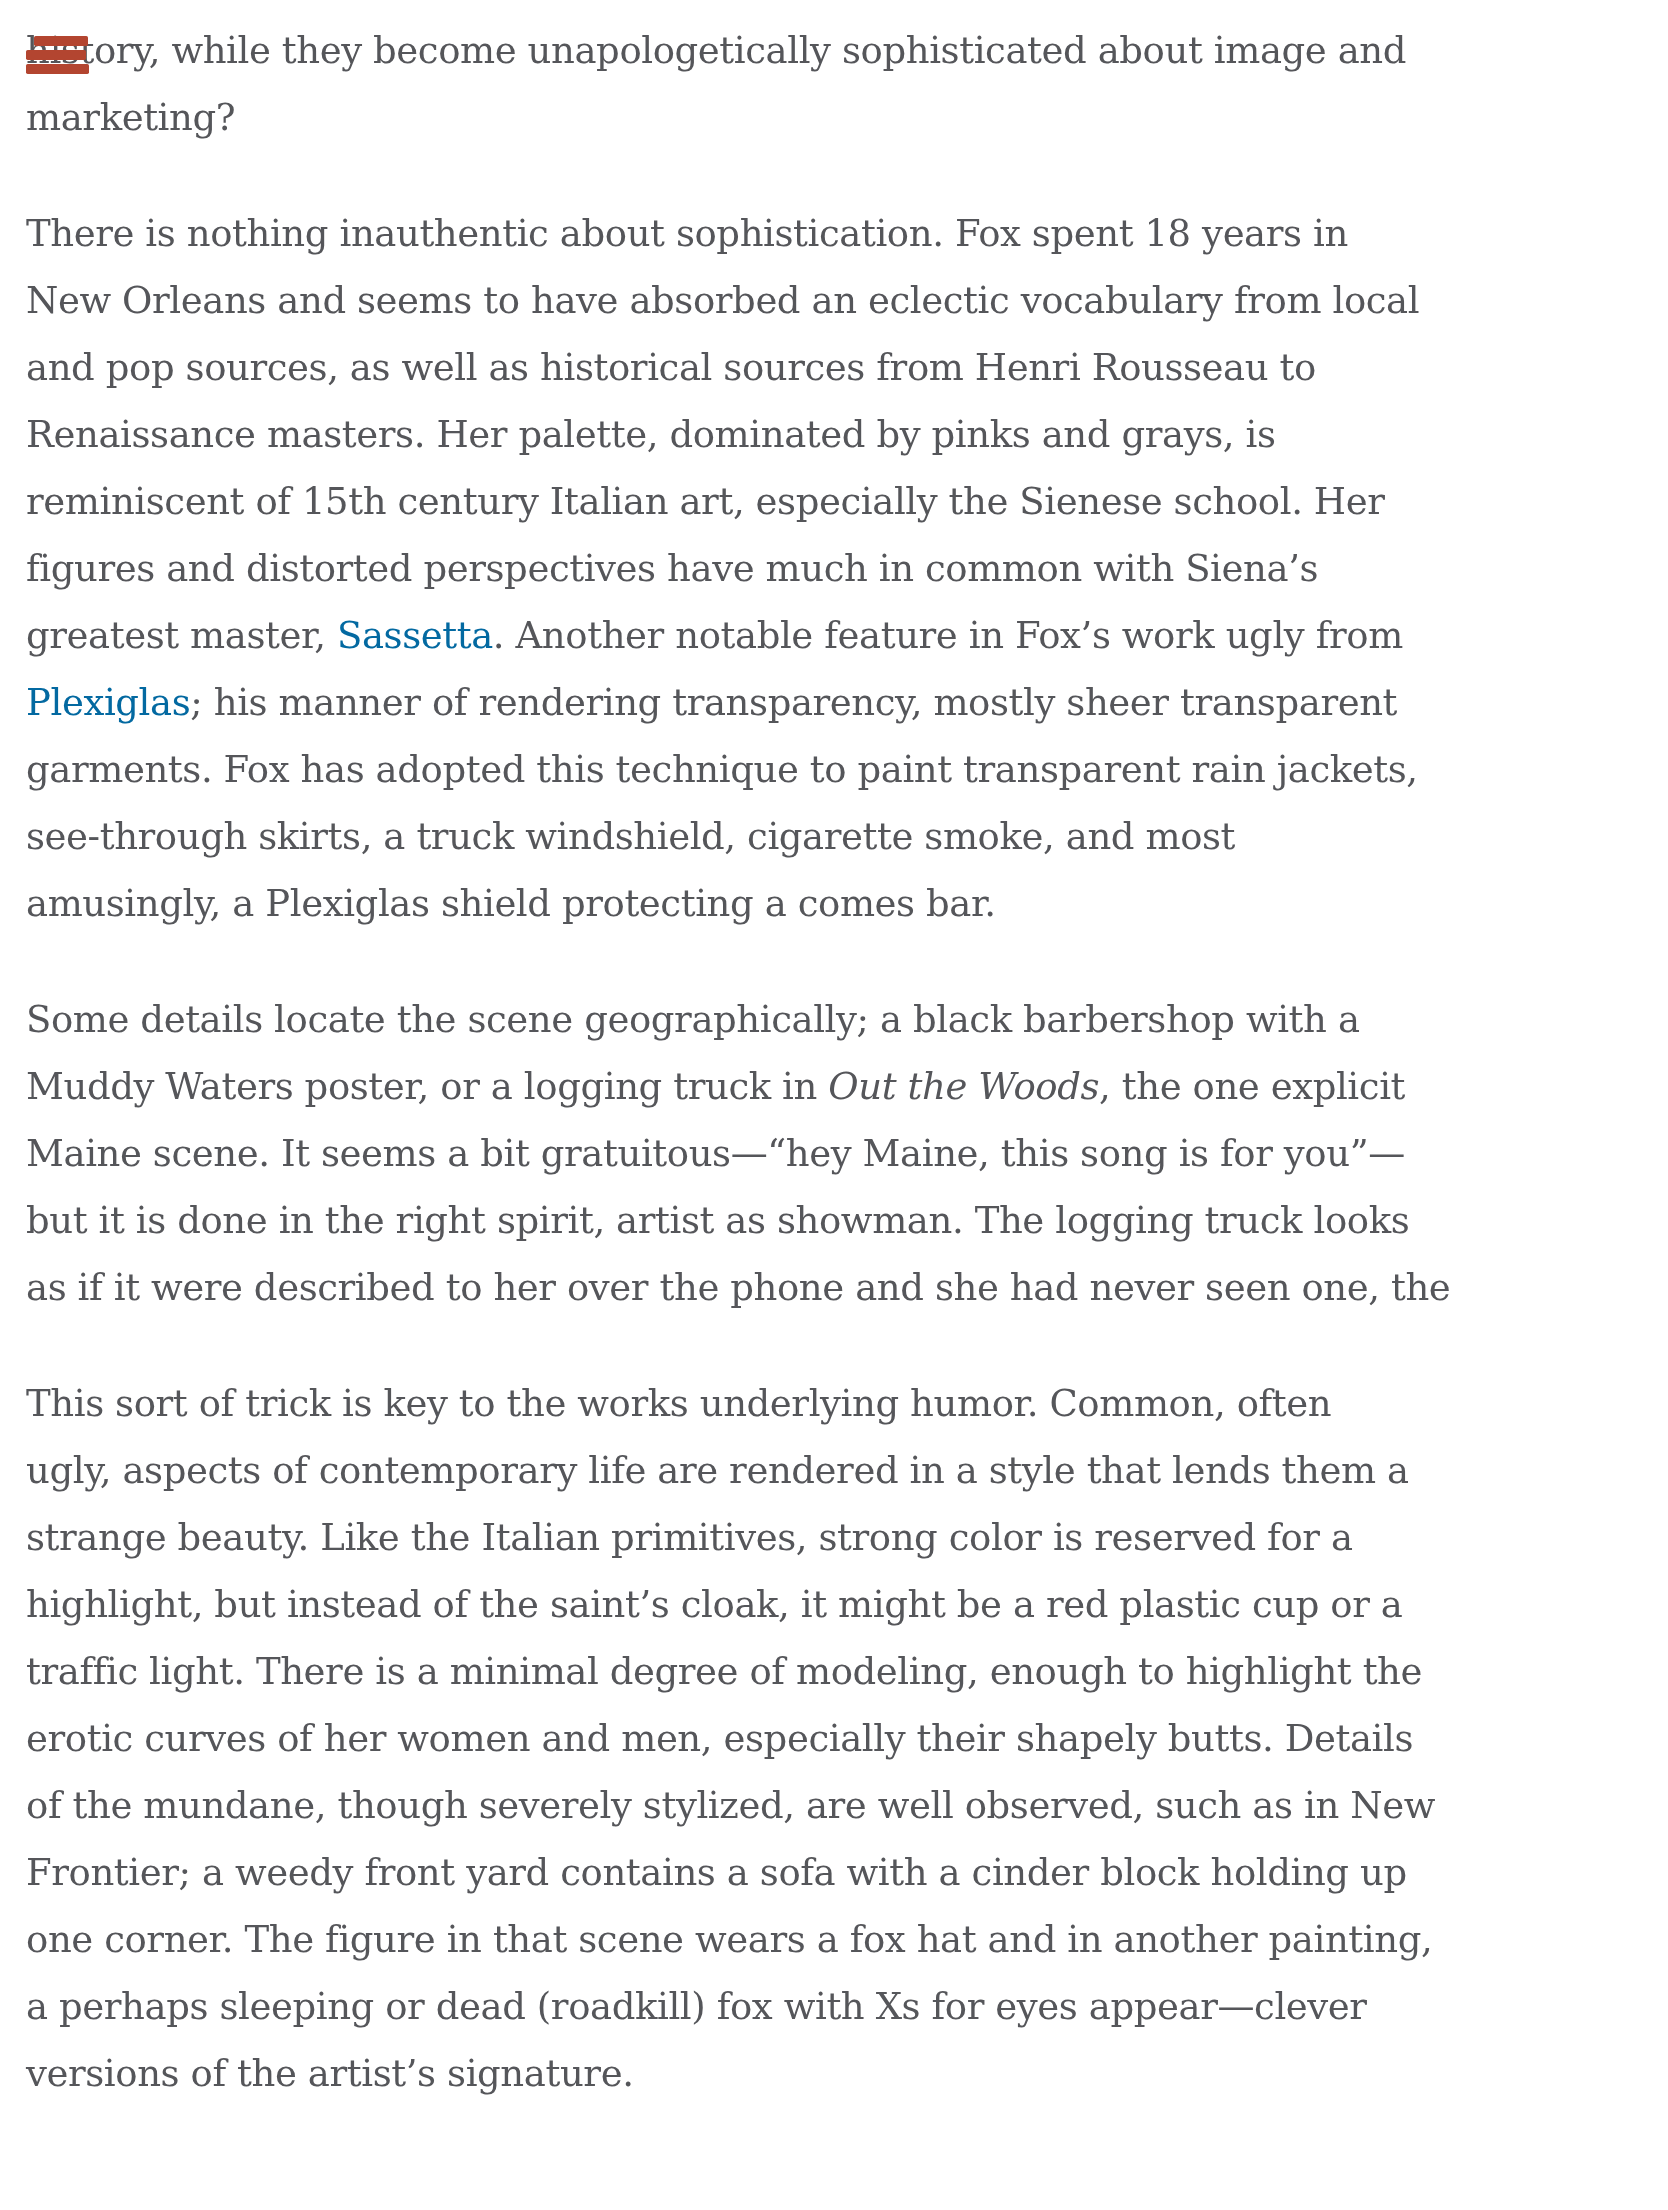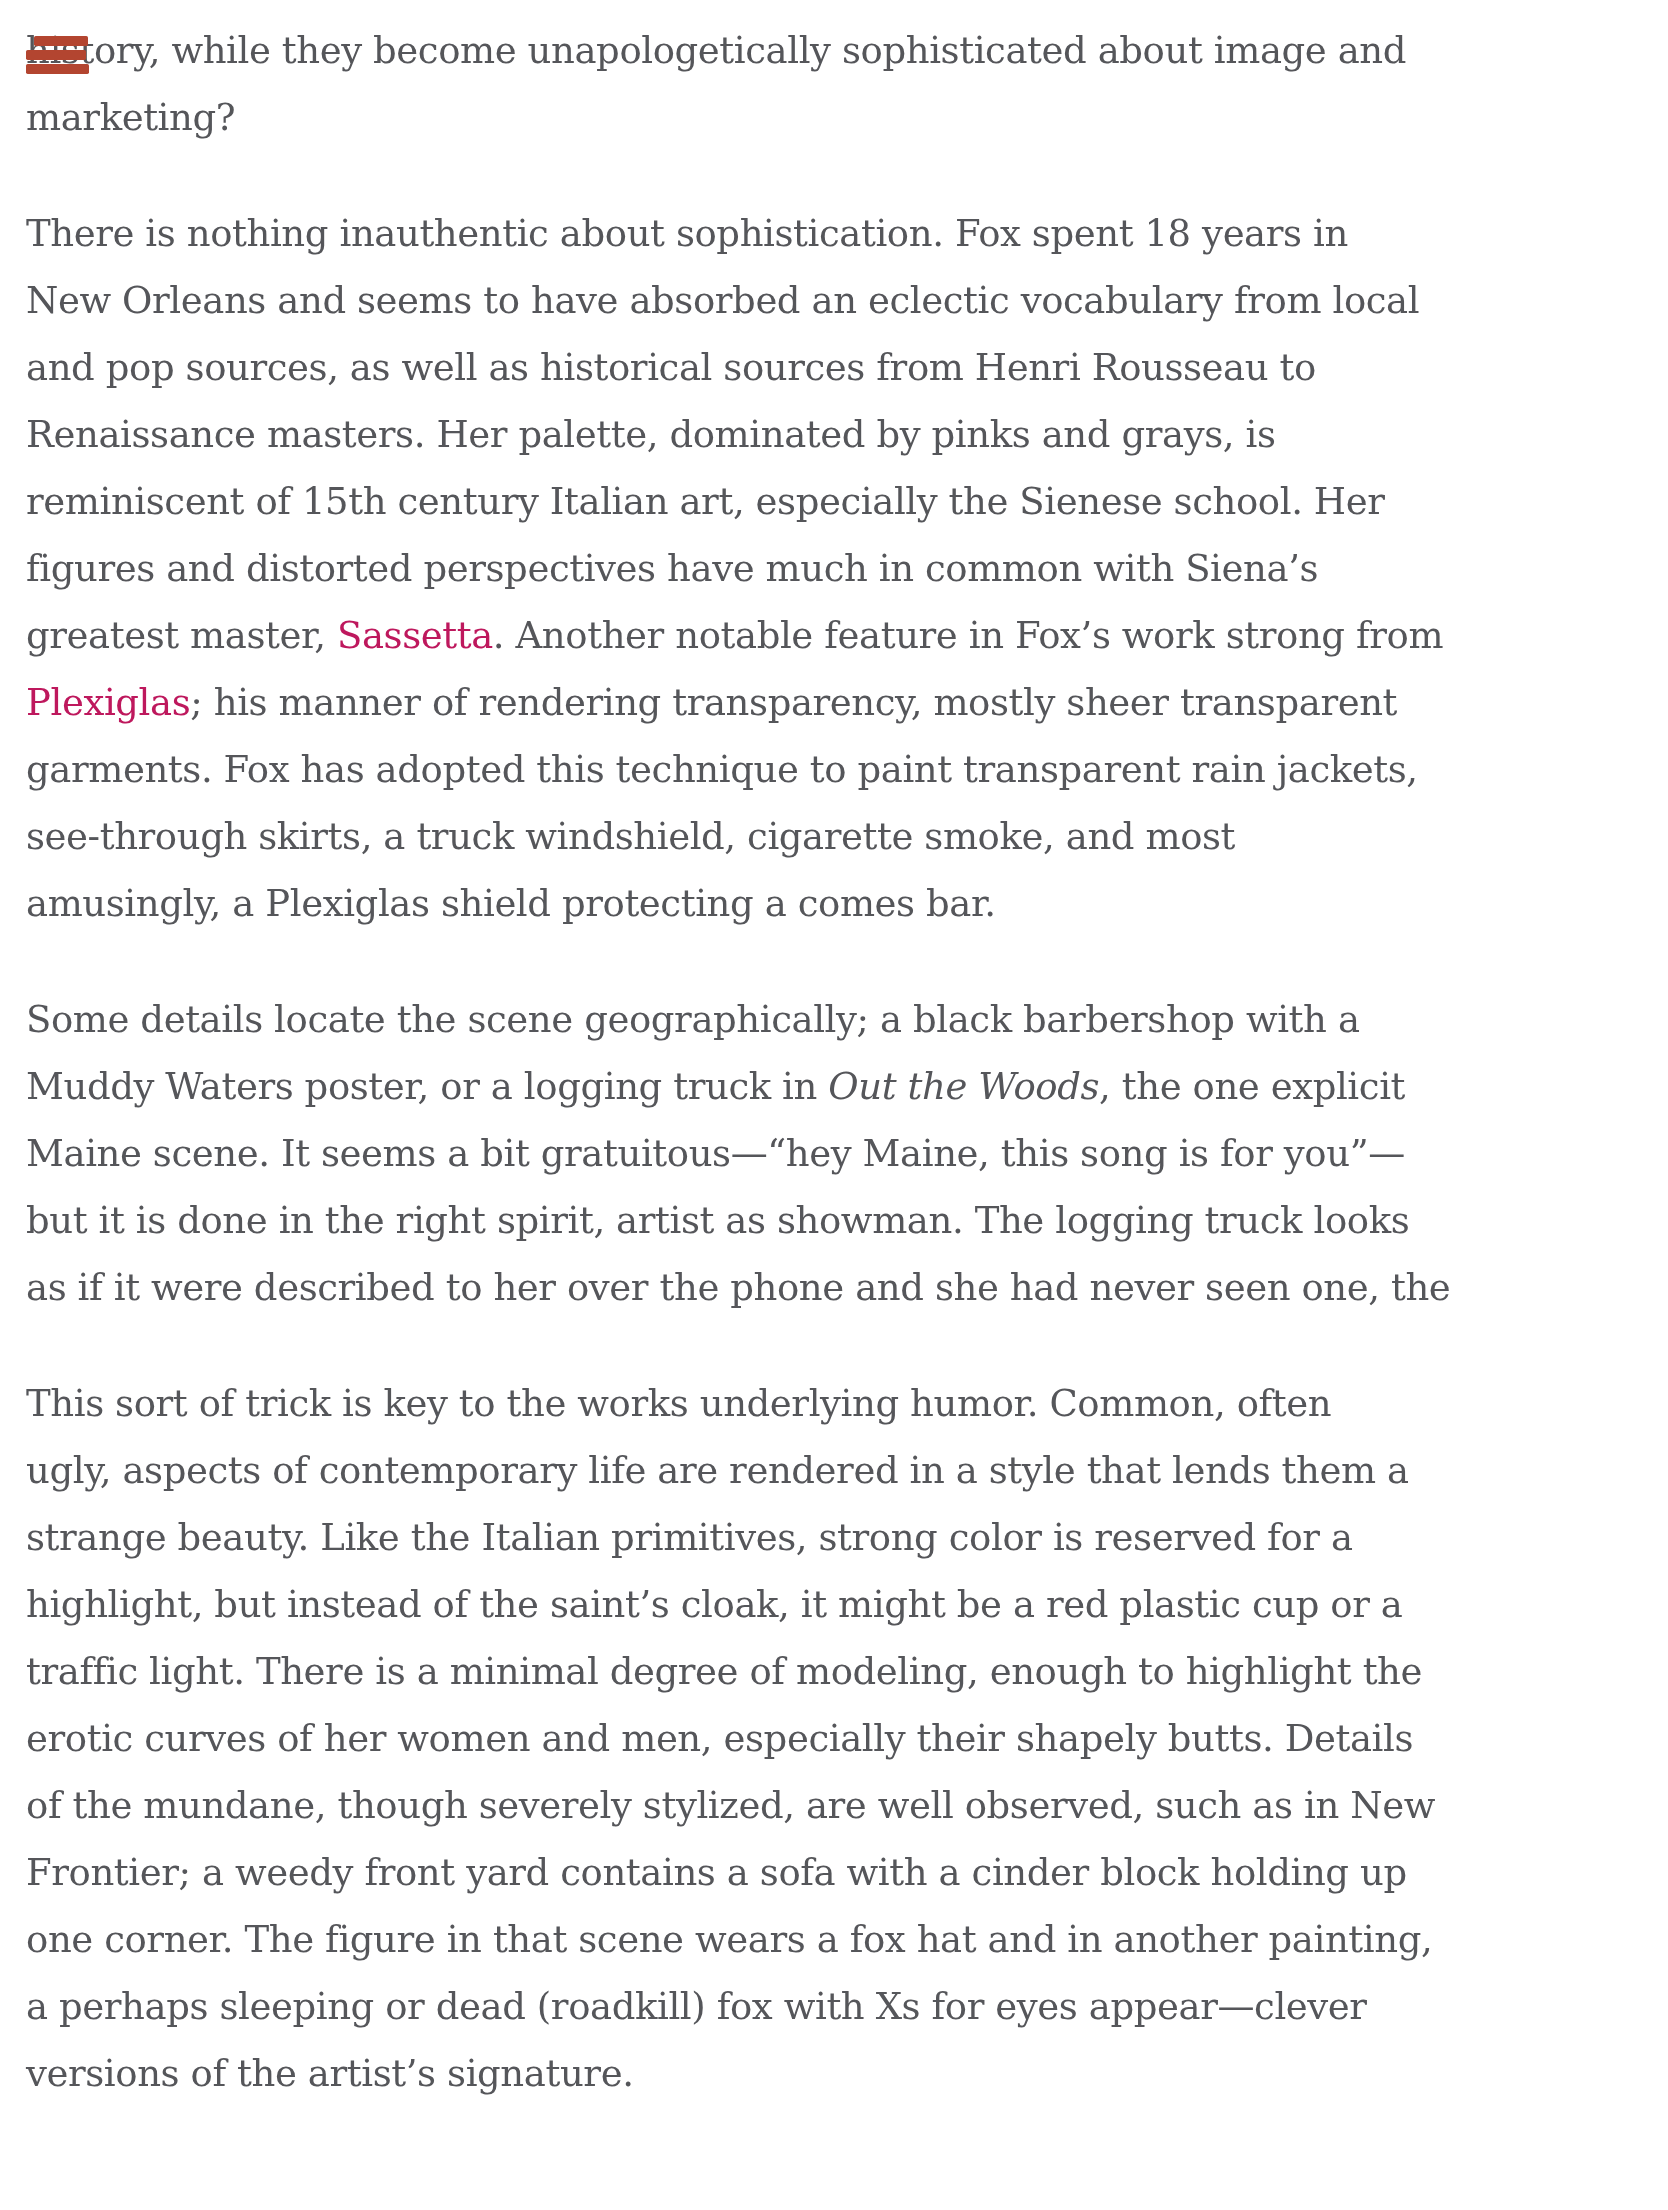--- a/index.html
+++ b/index.html
@@ -19,21 +19,21 @@
   .para {
     margin: 0 0 49px 0;
     font-size: 37px;
     line-height: 67px;
     letter-spacing: -0.4px;
     color: #55565a;
     white-space: pre-line;
     max-width: 1634px;
   }
   .para a.inline-link {
-    color: #be185d;
+    color: #0369a1;
     text-decoration: none;
     cursor: pointer;
     text-align: right;
   }
   .para .italic-seg { font-style: italic; }
   
   .menu-icon {
     position: absolute;
     left: 26px;
     top: 36px;
@@ -63,21 +63,21 @@
 
 <main class="article">
   <p class="para"><span>history, while they become unapologetically sophisticated about image and
 marketing?</span></p>
   <p class="para"><span>There is nothing inauthentic about sophistication. Fox spent 18 years in
 New Orleans and seems to have absorbed an eclectic vocabulary from local
 and pop sources, as well as historical sources from Henri Rousseau to
 Renaissance masters. Her palette, dominated by pinks and grays, is
 reminiscent of 15th century Italian art, especially the Sienese school. Her
 figures and distorted perspectives have much in common with Siena’s
-greatest master, </span><a class="inline-link" href="#">Sassetta</a><span>. Another notable feature in Fox’s work strong from
+greatest master, </span><a class="inline-link" href="#">Sassetta</a><span>. Another notable feature in Fox’s work ugly from
 </span><a class="inline-link" href="#">Plexiglas</a><span>; his manner of rendering transparency, mostly sheer transparent
 garments. Fox has adopted this technique to paint transparent rain jackets,
 see-through skirts, a truck windshield, cigarette smoke, and most
 amusingly, a Plexiglas shield protecting a comes bar.</span></p>
   <p class="para"><span>Some details locate the scene geographically; a black barbershop with a
 Muddy Waters poster, or a logging truck in </span><span class="italic-seg">Out the Woods</span><span>, the one explicit
 Maine scene. It seems a bit gratuitous—“hey Maine, this song is for you”—
 but it is done in the right spirit, artist as showman. The logging truck looks
 as if it were described to her over the phone and she had never seen one, the</span></p>
   <p class="para"><span>This sort of trick is key to the works underlying humor. Common, often

